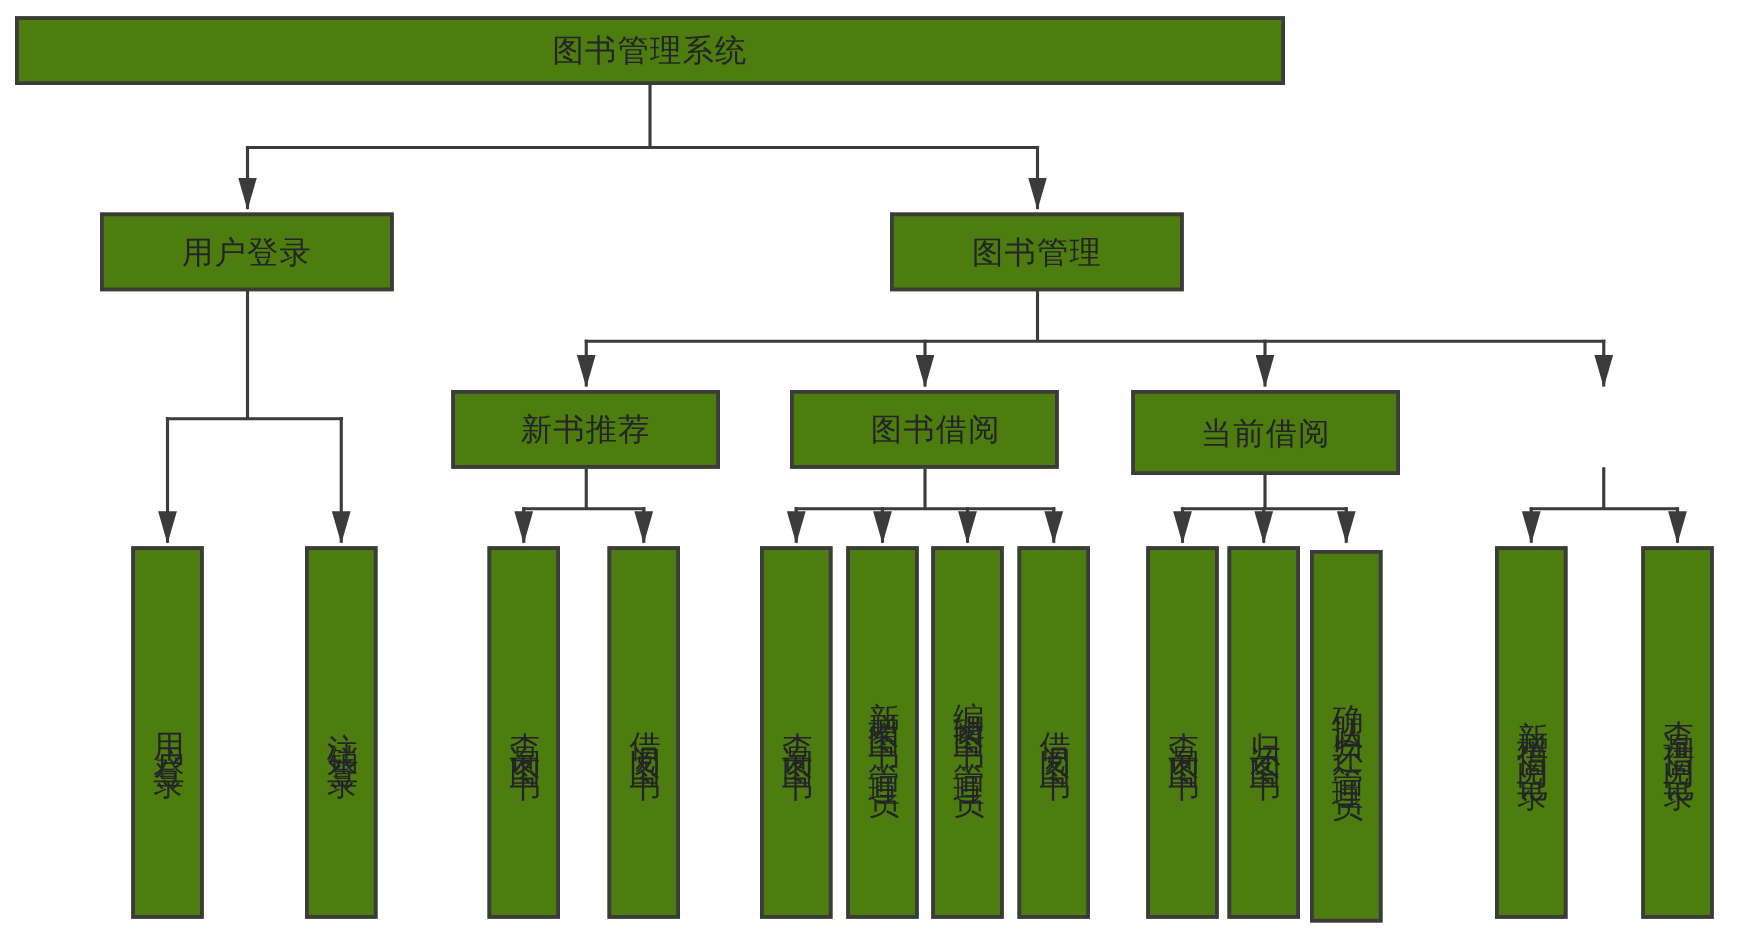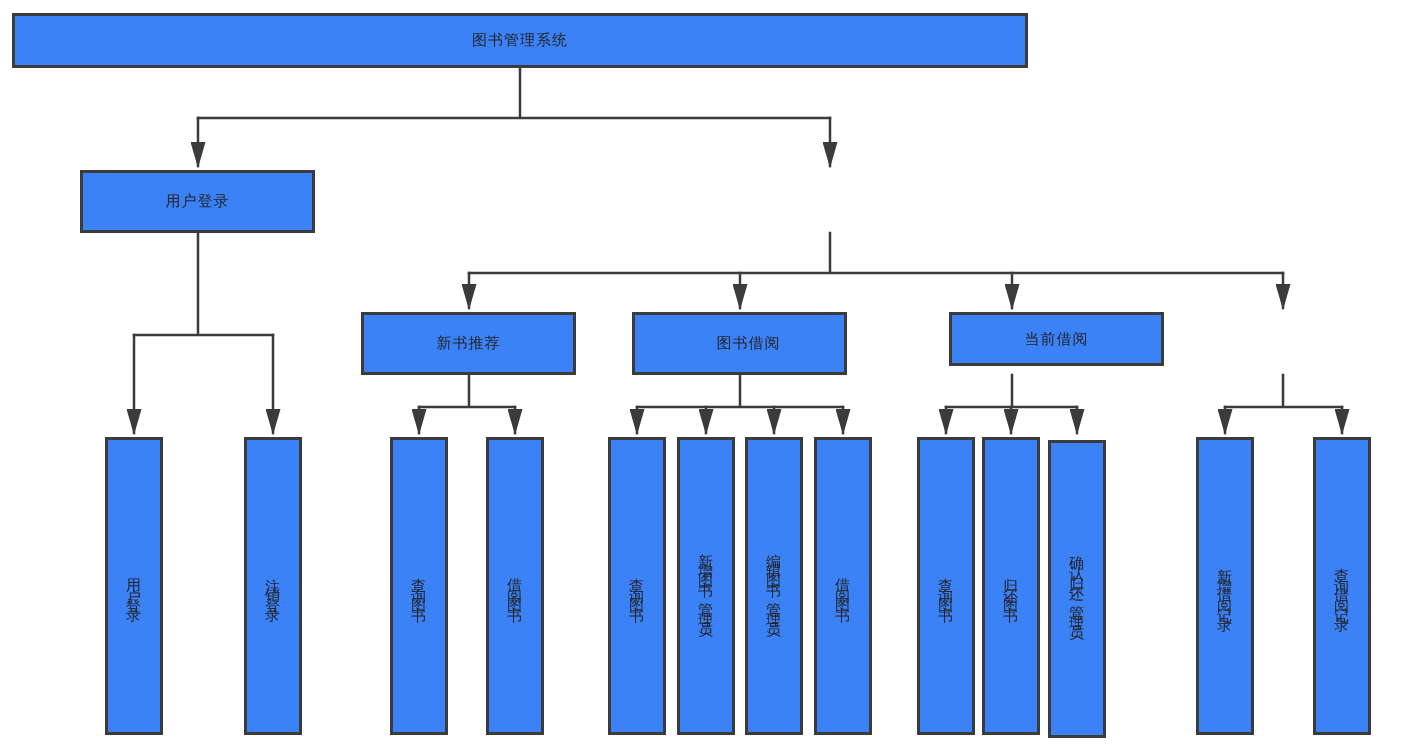--- a/index.html
+++ b/index.html
@@ -18,26 +18,26 @@
   .connectors {
     position: absolute;
     left: 0;
     top: 0;
     pointer-events: none;
   }
   .node {
     position: absolute;
     box-sizing: border-box;
     border: 3px solid #3b3b3b;
-    background: #3b82f6;
+    background: #4d7c0f;
     color: #242428;
     display: flex;
     align-items: center;
     justify-content: center;
-    font-size: 15px;
+    font-size: 25px;
     letter-spacing: 1px;
     text-align: center;
   }
   .leaf {
     letter-spacing: 0;
   }
   .leaf .vtext {
     writing-mode: vertical-rl;
     letter-spacing: 10px;
     line-height: 1;
@@ -98,24 +98,25 @@
 
       <path d="M1283,375 V407 M1225,407 H1342"></path>
       <line x1="1225" y1="407" x2="1225" y2="433" marker-end="url(#arrow)"></line>
       <line x1="1342" y1="407" x2="1342" y2="433" marker-end="url(#arrow)"></line>
     </g>
   </svg>
 
   <div class="node" style="left:12px; top:13px; width:1016px; height:55px;">图书管理系统</div>
 
   <div class="node" style="left:80px; top:170px; width:235px; height:63px;">用户登录</div>
+  <div class="node" style="left:712px; top:170px; width:235px; height:63px;">图书管理</div>
 
   <div class="node" style="left:361px; top:312px; width:215px; height:63px;text-align:right;">新书推荐</div>
   <div class="node" style="left:632px; top:312px; width:215px; height:63px;padding-left:18px;">图书借阅</div>
-  <div class="node" style="left:905px; top:312px; width:215px; height:54px;margin-left:44px;">当前借阅</div>
+  <div class="node" style="left:905px; top:312px; width:215px; height:68px;">当前借阅</div>
 
   <div class="node leaf" style="left:105px; top:437px; width:58px; height:298px;">
     <span class="vtext">用户登录</span>
   </div>
   <div class="node leaf" style="left:244px; top:437px; width:58px; height:298px;">
     <span class="vtext">注销登录</span>
   </div>
 
   <div class="node leaf" style="left:390px; top:437px; width:58px; height:298px;">
     <span class="vtext">查询图书</span>

